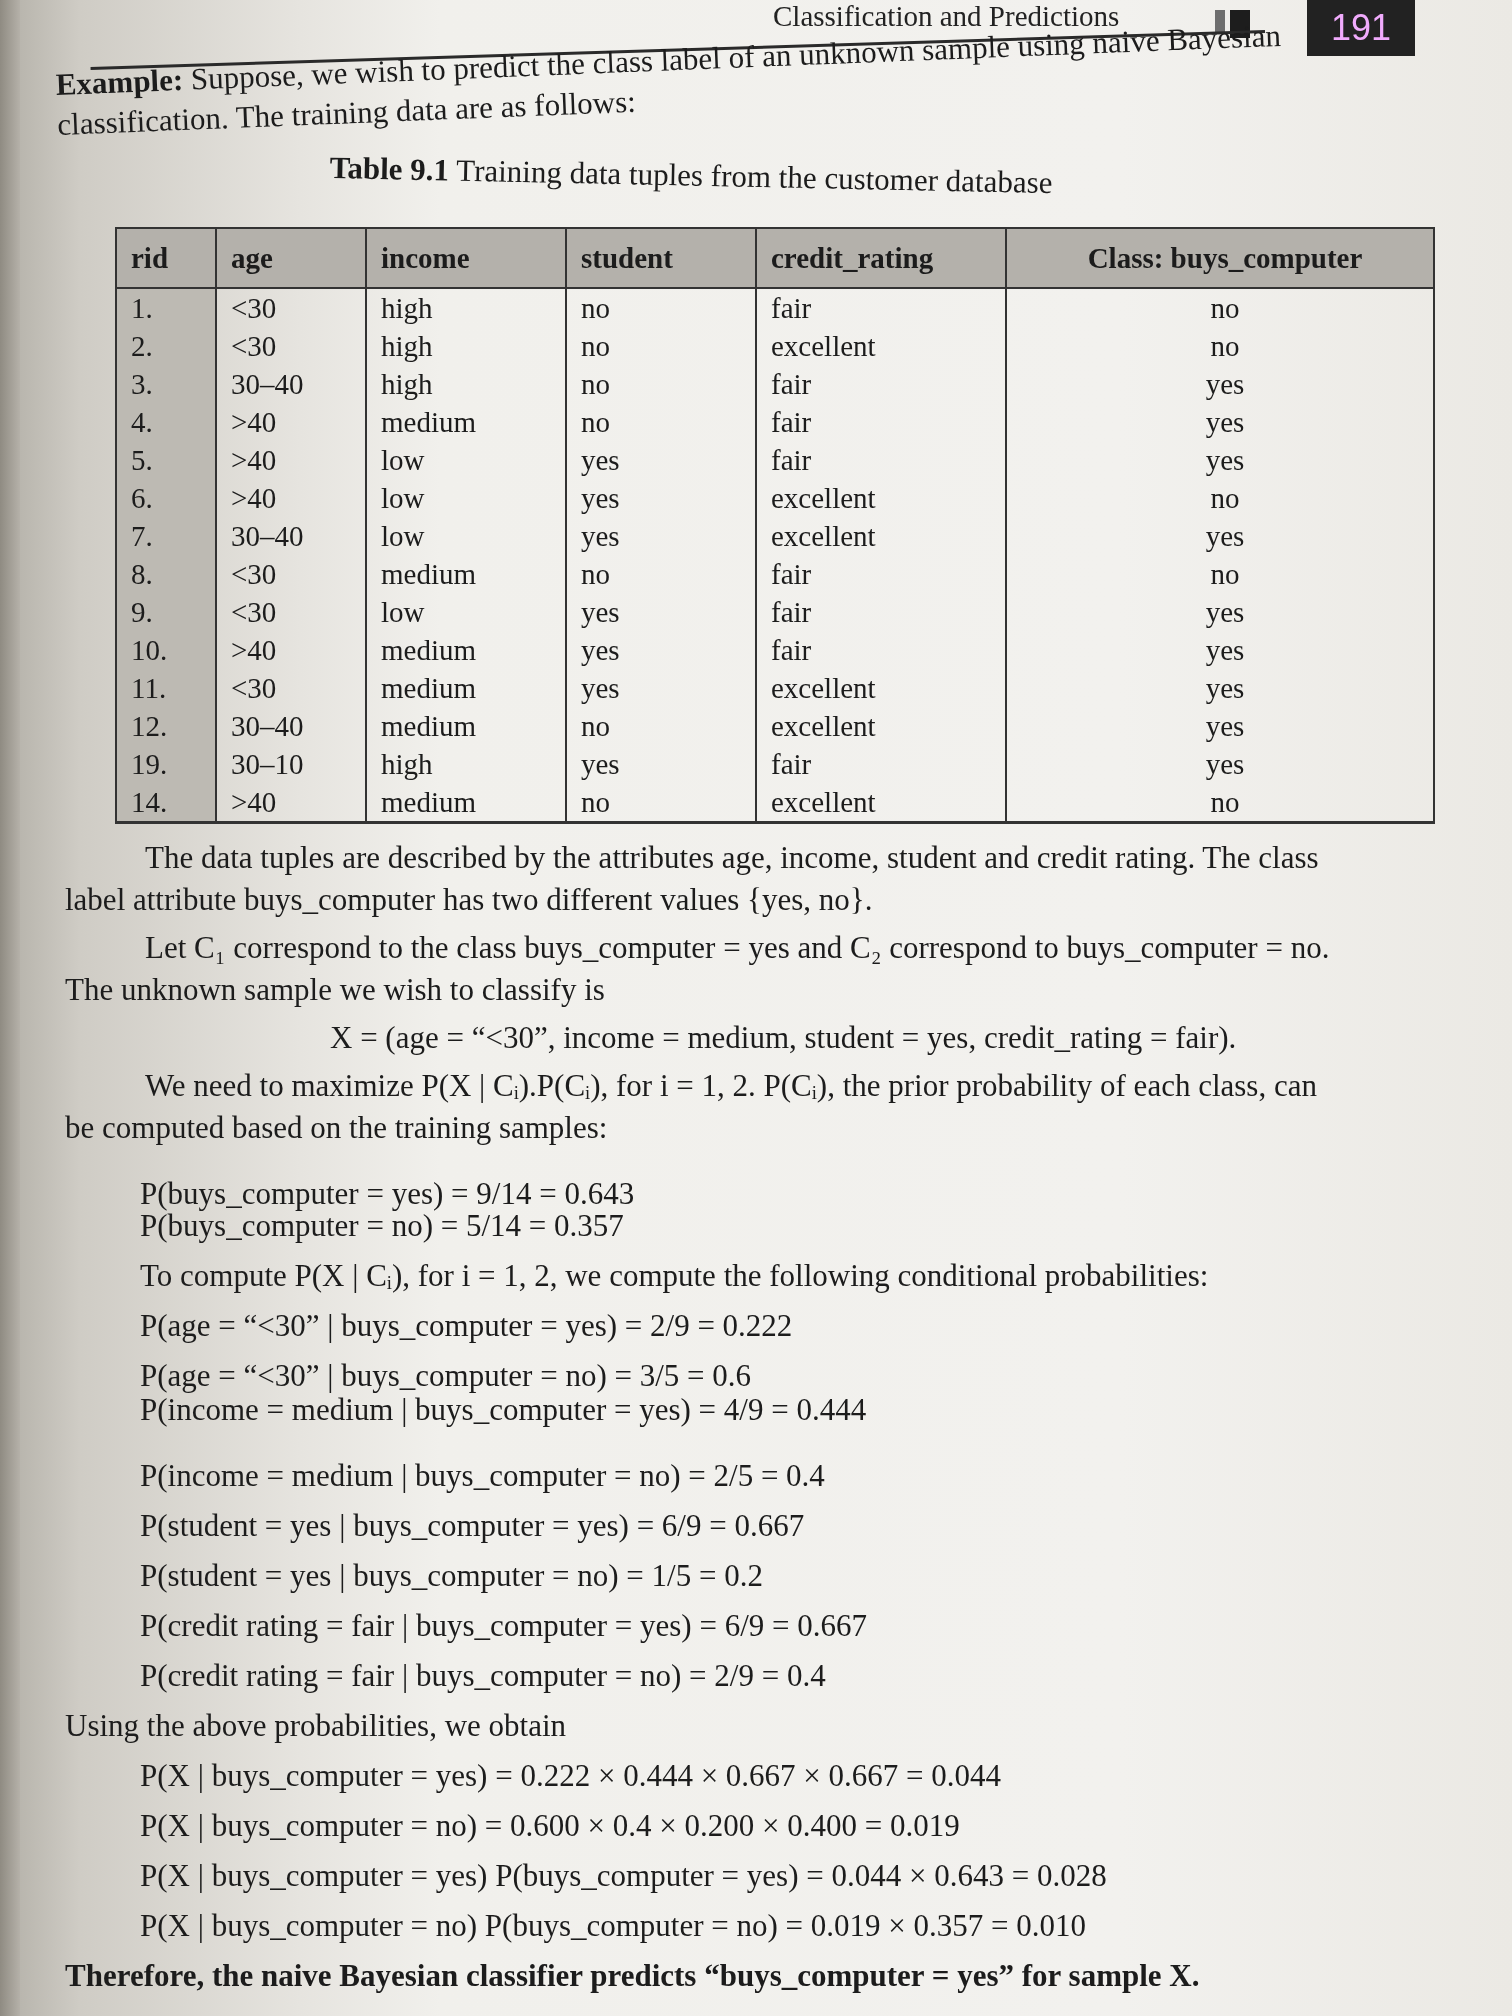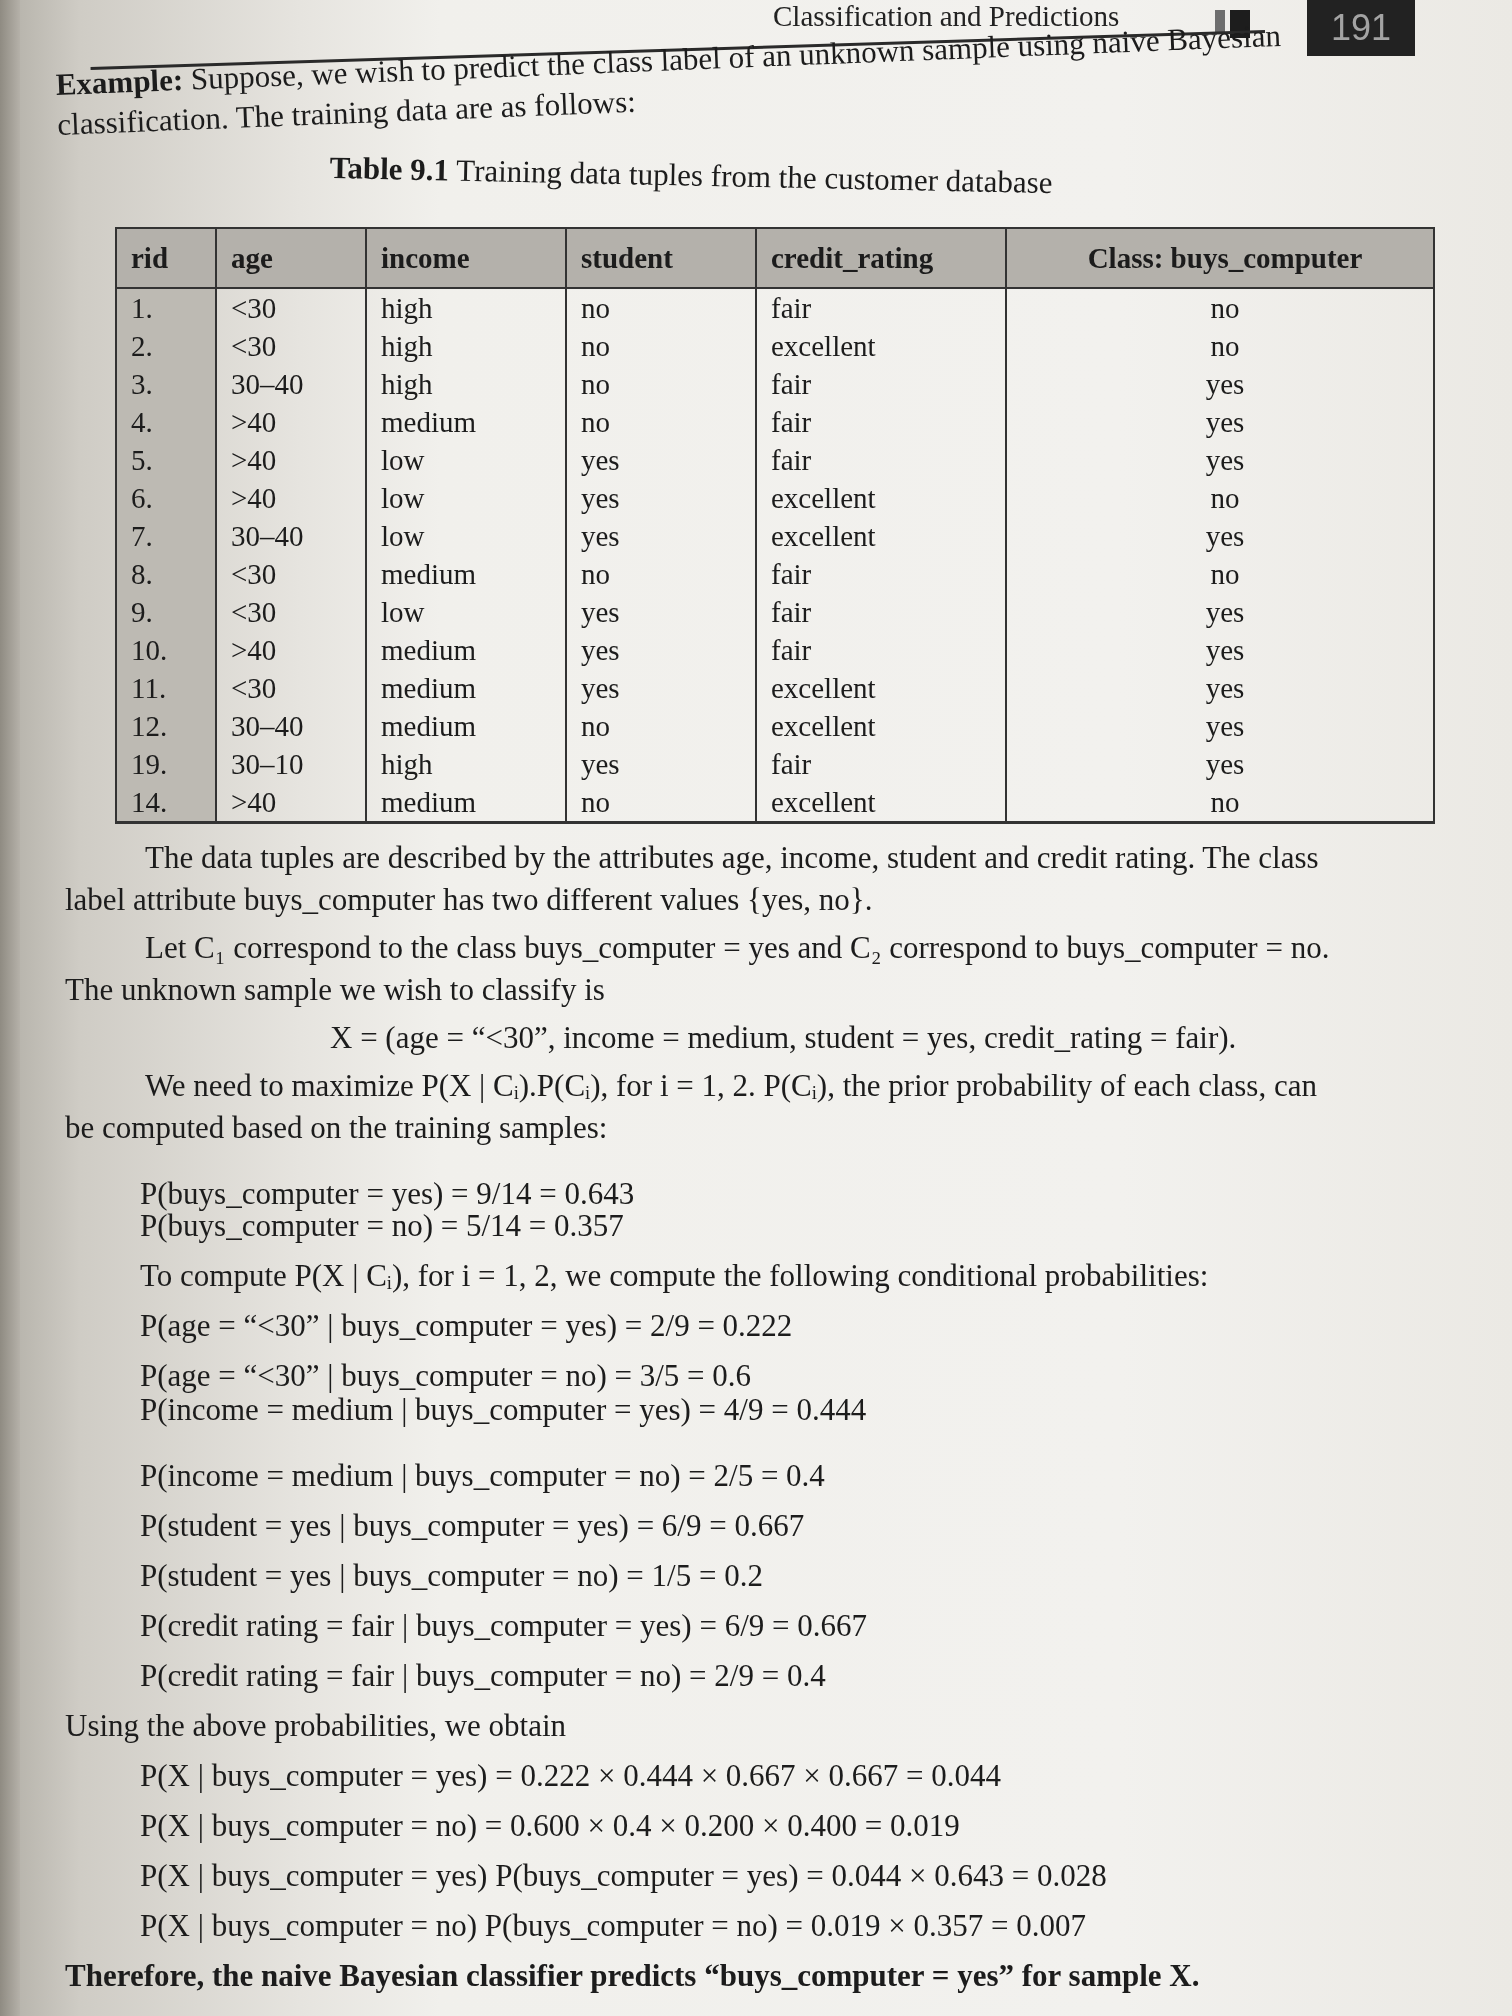--- a/index.html
+++ b/index.html
@@ -20,21 +20,21 @@
     }
     .running-head {
       position: absolute; left: 753px; top: 0px;
       font-family: Liberation Serif, serif; font-size: 29px; color: #222;
     }
     .head-marks { position: absolute; left: 1195px; top: 10px; display: flex; gap: 5px; }
     .mark-sm { width: 10px; height: 24px; background: #6e6e6e; }
     .mark-lg { width: 20px; height: 28px; background: #1d1d1d; }
     .page-num {
       position: absolute; left: 1287px; top: 0; width: 108px; height: 56px;
-      background: #222; color: #a3a3a3; font-family: "Liberation Sans", sans-serif;
+      background: #222; color: #f0abfc; font-family: "Liberation Sans", sans-serif;
       font-size: 36px; display: flex; align-items: center; justify-content: center;
     }
     .head-rule {
       position: absolute; left: 70px; top: 30px; width: 1175px; height: 3px; background: #2a2a2a;
       transform: rotate(-1.8deg); transform-origin: right center;
     }
     .intro { position: absolute; left: 35px; top: 65px; width: 1380px; font-size: 31px; line-height: 40px; transform: rotate(-2.3deg); transform-origin: left top; }
     .intro b { font-weight: bold; }
     .table-caption { position: absolute; left: 310px; top: 150px; font-size: 31px; transform: rotate(1.2deg); transform-origin: left top; }
     .table-caption b { font-weight: bold; }
@@ -226,16 +226,16 @@
     <div class="line calc" style="top:552px;text-align:center;">P(income = medium | buys_computer = yes) = 4/9 = 0.444</div>
     <div class="line calc" style="top:618px;">P(income = medium | buys_computer = no) = 2/5 = 0.4</div>
     <div class="line calc" style="top:668px;">P(student = yes | buys_computer = yes) = 6/9 = 0.667</div>
     <div class="line calc" style="top:718px;">P(student = yes | buys_computer = no) = 1/5 = 0.2</div>
     <div class="line calc" style="top:768px;">P(credit rating = fair | buys_computer = yes) = 6/9 = 0.667</div>
     <div class="line calc" style="top:818px;">P(credit rating = fair | buys_computer = no) = 2/9 = 0.4</div>
     <div class="line" style="top:868px;">Using the above probabilities, we obtain</div>
     <div class="line calc" style="top:918px;">P(X | buys_computer = yes) = 0.222 × 0.444 × 0.667 × 0.667 = 0.044</div>
     <div class="line calc" style="top:968px;">P(X | buys_computer = no) = 0.600 × 0.4 × 0.200 × 0.400 = 0.019</div>
     <div class="line calc" style="top:1018px;">P(X | buys_computer = yes) P(buys_computer = yes) = 0.044 × 0.643 = 0.028</div>
-    <div class="line calc" style="top:1068px;">P(X | buys_computer = no) P(buys_computer = no) = 0.019 × 0.357 = 0.007</div>
+    <div class="line calc" style="top:1068px;">P(X | buys_computer = no) P(buys_computer = no) = 0.019 × 0.357 = 0.010</div>
     <div class="line" style="top:1118px; font-weight:bold;">Therefore, the naive Bayesian classifier predicts “buys_computer = yes” for sample X.</div>
   </div>
 </div>
 
 </body></html>

